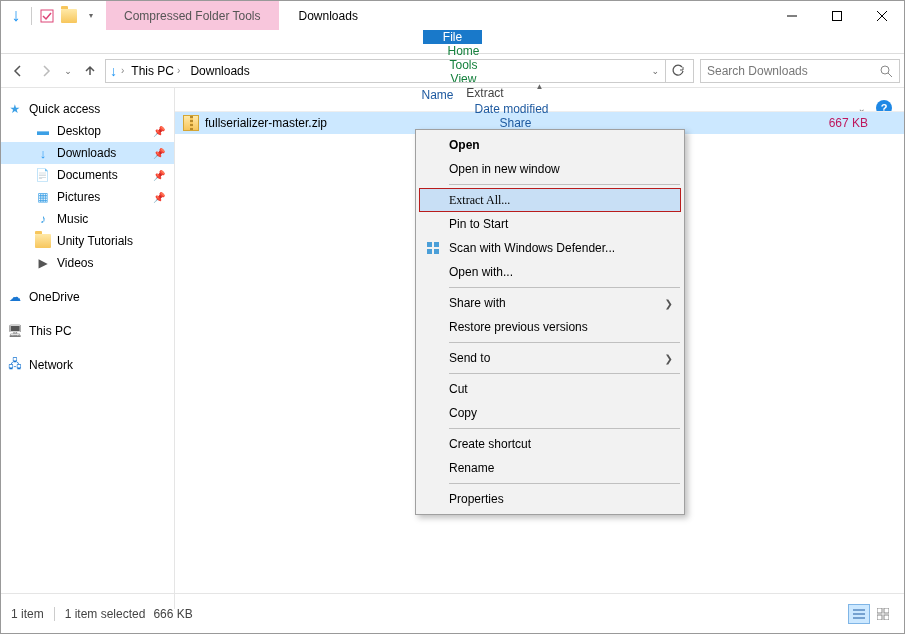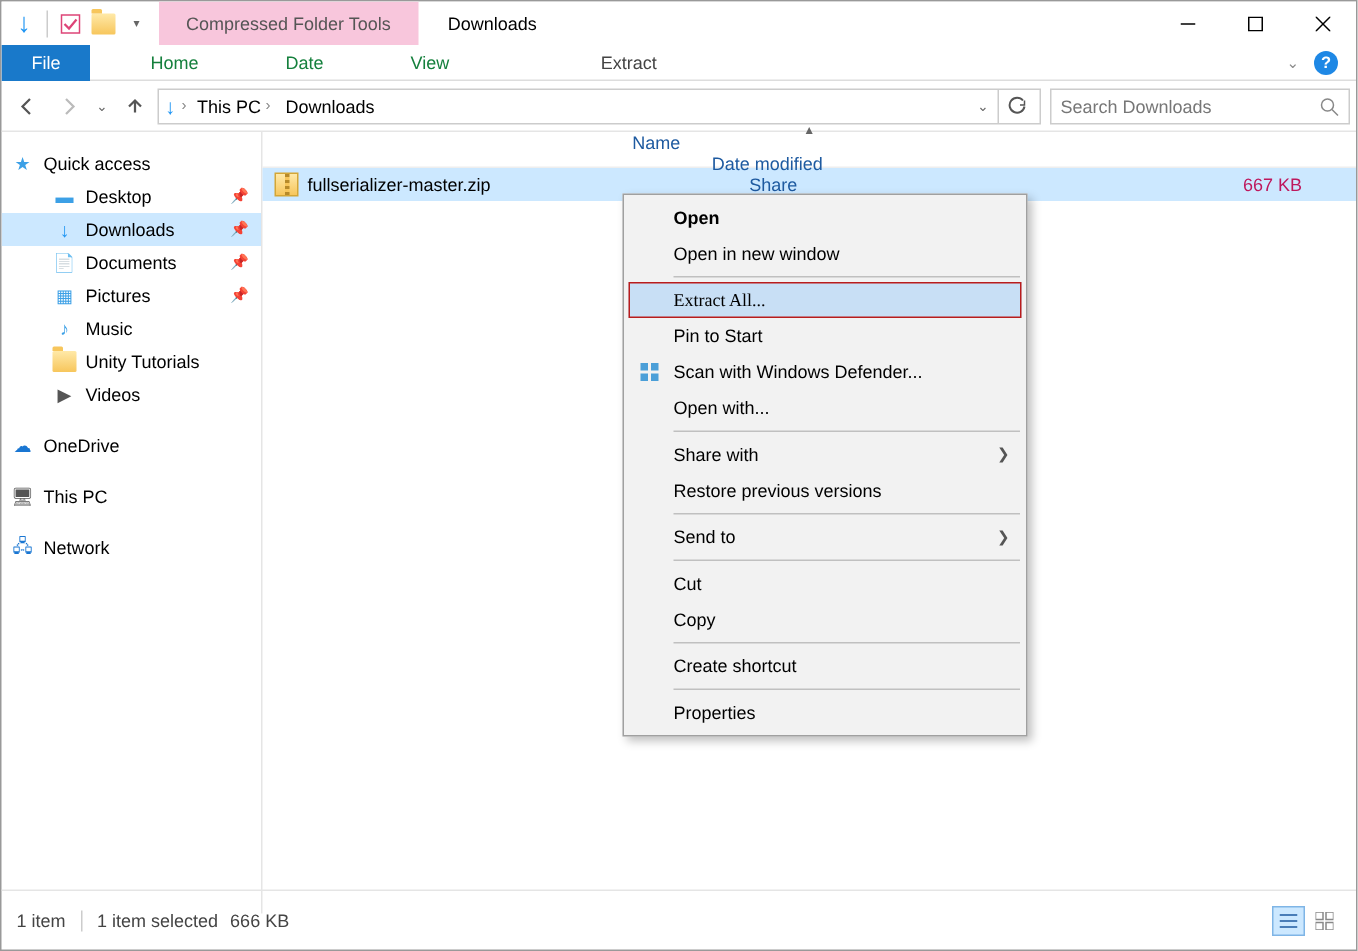--- a/index.html
+++ b/index.html
@@ -6,21 +6,21 @@
 body { width:905px; height:634px; background:#fff; position:relative; overflow:hidden; border:1px solid #999; }
 .titlebar { height:29px; display:flex; align-items:center; background:#fff; }
 .qat { display:flex; align-items:center; gap:4px; padding:0 6px; }
 .qat-icon { width:18px; height:18px; display:flex; align-items:center; justify-content:center; }
 .qat-sep { width:1px; height:18px; background:#ccc; margin:0 2px; }
 .titlebar-center { flex:1; display:flex; align-items:center; height:100%; }
 .context-tab { background:#f8c6dc; color:#555; padding:6px 18px; font-size:12px; height:29px; display:flex; align-items:center; }
 .window-title { padding-left:20px; color:#000; }
 .window-controls { display:flex; }
 .win-btn { width:45px; height:29px; display:flex; align-items:center; justify-content:center; cursor:default; }
-.ribbon-tabs { height:24px; display:flex; align-items:center; border-bottom:1px solid #ddd; }
+.ribbon-tabs { height:24px; display:flex; align-items:center; border-bottom:1px solid #ddd;flex-direction:column; }
 .file-tab { background:#1979ca; color:#fff; padding:0 20px; height:24px; display:flex; align-items:center; }
 .rib-tab { padding:0 18px; height:24px; display:flex; align-items:center; color:#15803d;margin-left:22px; }
 .rib-tab.context { color:#444; margin-left:65px; }
 .rib-right { margin-left:auto; display:flex; align-items:center; gap:10px; padding-right:12px; }
 .help-icon { width:16px; height:16px; background:#1e88e5; border-radius:50%; color:#fff; display:flex; align-items:center; justify-content:center; font-size:11px; font-weight:bold; }
 .addrbar { height:34px; display:flex; align-items:center; padding:0 4px; gap:2px; border-bottom:1px solid #e5e5e5; }
 .nav-btn { width:26px; height:26px; display:flex; align-items:center; justify-content:center; color:#555; }
 .nav-btn.disabled { color:#bbb; }
 .addr-box { flex:1; height:24px; border:1px solid #ccc; display:flex; align-items:center; padding:0 4px; gap:4px; }
 .crumb { display:flex; align-items:center; gap:3px; padding:0 3px; }
@@ -108,21 +108,21 @@
           <line x1="0" y1="0" x2="10" y2="10" stroke="#000"></line>
           <line x1="10" y1="0" x2="0" y2="10" stroke="#000"></line>
         </svg>
       </div>
   </div>
 </div>
 
 <div class="ribbon-tabs">
   <div class="file-tab">File</div>
   <div class="rib-tab">Home</div>
-  <div class="rib-tab">Date</div>
+  <div class="rib-tab">Tools</div>
   <div class="rib-tab">View</div>
   <div class="rib-tab context">Extract</div>
   <div class="rib-right">
     <span style="color:#888;font-size:10px">⌄</span>
     <div class="help-icon">?</div>
   </div>
 </div>
 
 <div class="addrbar">
   <div class="nav-btn">
@@ -275,20 +275,21 @@
   <div class="cm-sep"></div>
   <div class="cm-item">
       <span>Send to</span>
       <span class="cm-arrow">❯</span>
     </div>
   <div class="cm-sep"></div>
   <div class="cm-item">Cut</div>
   <div class="cm-item">Copy</div>
   <div class="cm-sep"></div>
   <div class="cm-item">Create shortcut</div>
+  <div class="cm-item">Rename</div>
   <div class="cm-sep"></div>
   <div class="cm-item">Properties</div>
 </div>
 
 <div class="statusbar">
   <span>1 item</span>
   <div class="status-sep"></div>
   <span>1 item selected</span>
   <span style="margin-left:4px">666 KB</span>
   <div class="view-btns">

